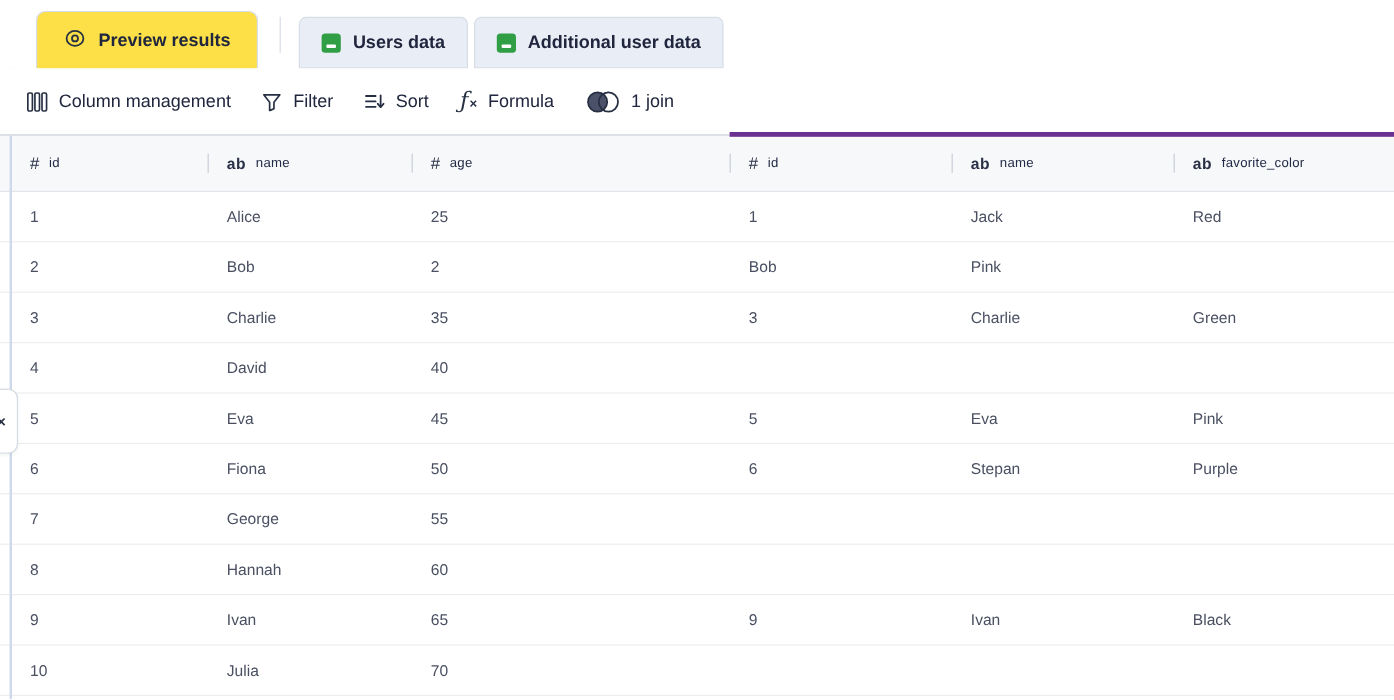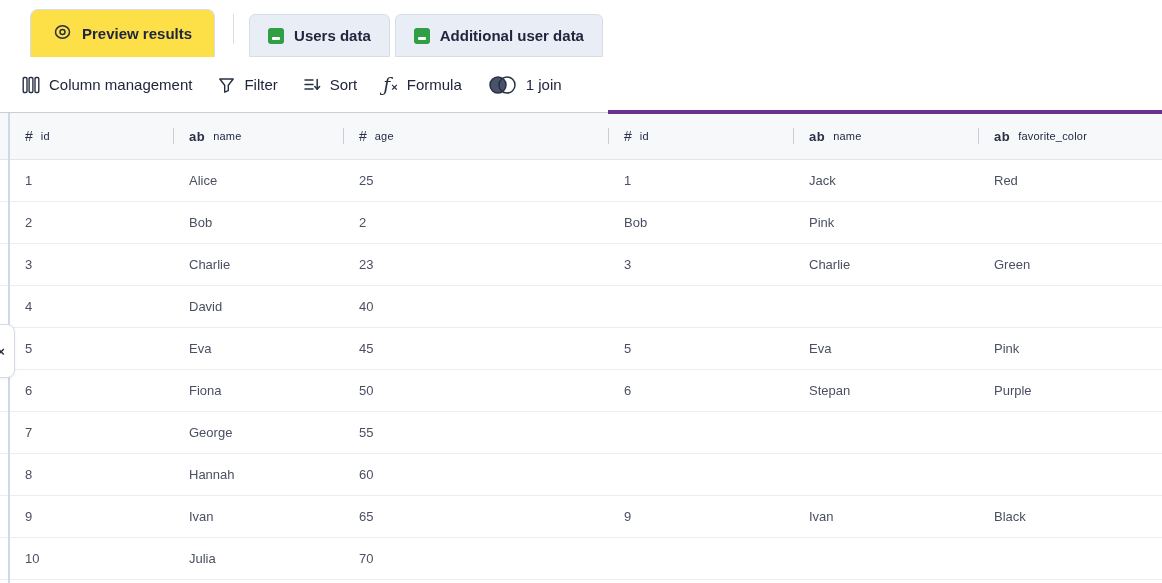--- a/index.html
+++ b/index.html
@@ -187,21 +187,21 @@
       <div class="grid-row trow">
         <div class="tcell c0">2</div>
         <div class="tcell c1">Bob</div>
         <div class="tcell c3">2</div>
         <div class="tcell c4">Bob</div>
         <div class="tcell c5">Pink</div>
       </div>
       <div class="grid-row trow">
         <div class="tcell c0">3</div>
         <div class="tcell c1">Charlie</div>
-        <div class="tcell c2">23</div>
+        <div class="tcell c2">35</div>
         <div class="tcell c3">3</div>
         <div class="tcell c4">Charlie</div>
         <div class="tcell c5">Green</div>
       </div>
       <div class="grid-row trow">
         <div class="tcell c0">4</div>
         <div class="tcell c1">David</div>
         <div class="tcell c2">40</div>
         <div class="tcell c3"></div>
         <div class="tcell c4"></div>

